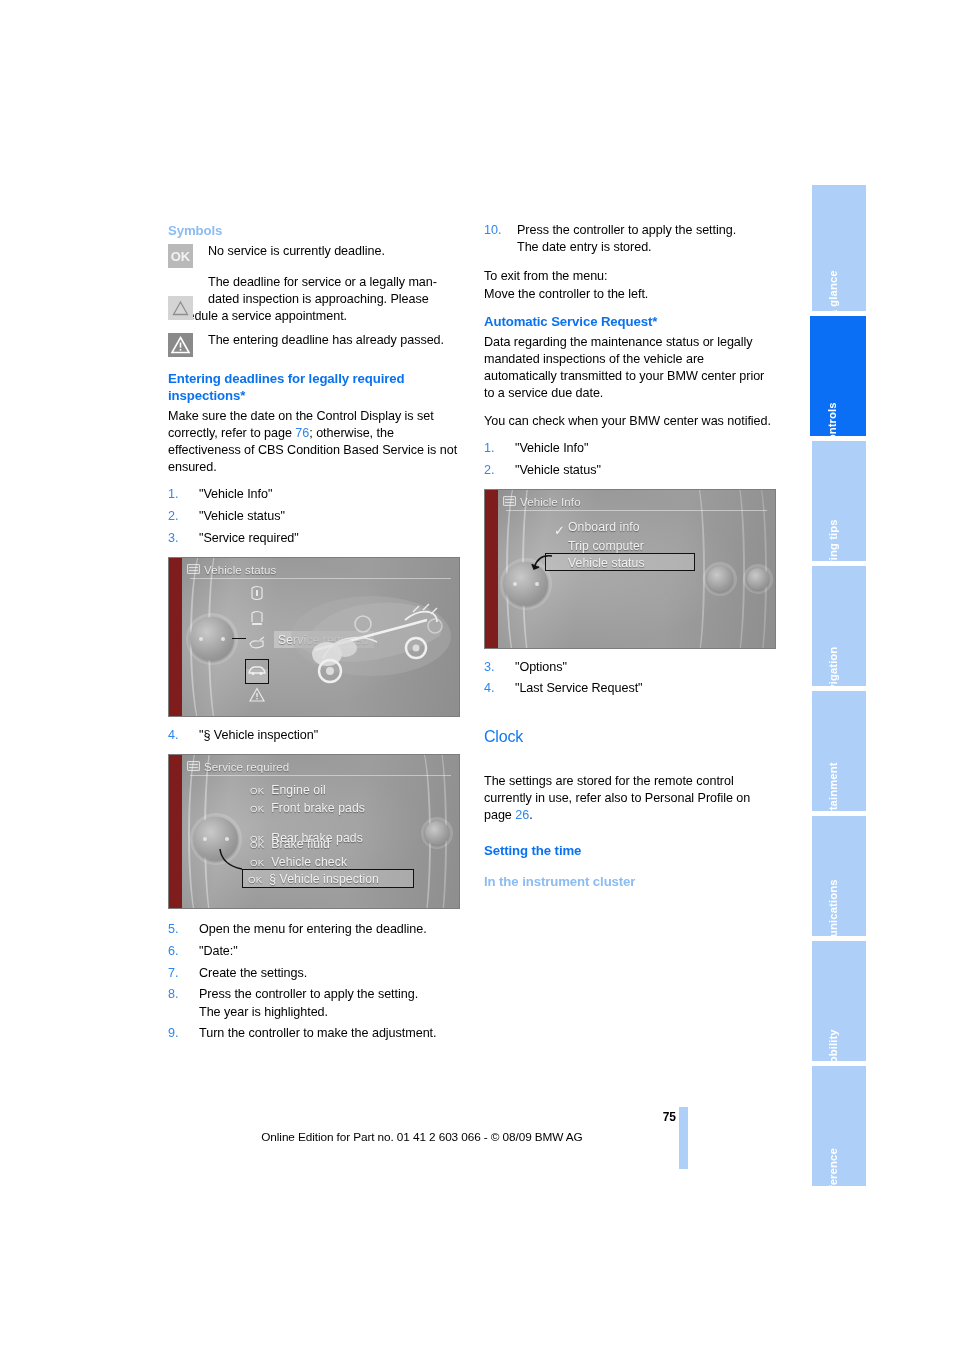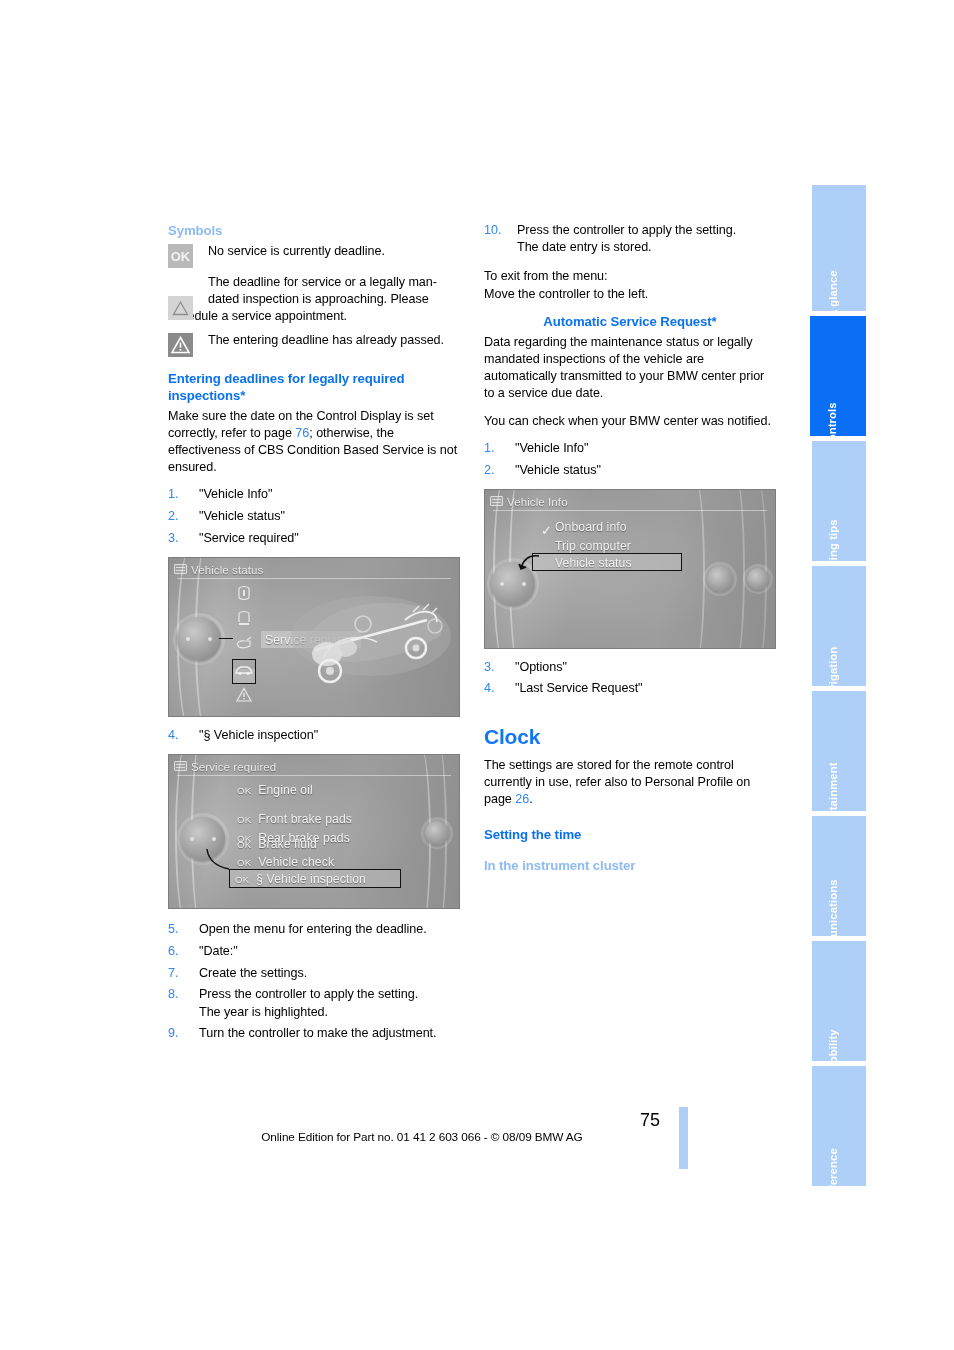--- a/index.html
+++ b/index.html
@@ -45,24 +45,24 @@
   }
   h2.sub-blue {
     font-size: 13.2px;
     font-weight: bold;
     color: #0A72F0;
     margin: 0 0 4px 0;
     line-height: 17px;
     letter-spacing: -0.1px;
   }
   h1.chapter {
-    font-size: 21px;
-    font-weight: bold;
+    font-size: 16px;
+    font-weight: normal;
     color: #1177F5;
-    margin: 0 0 8px 0;
+    margin: 0 0 24px 0;
     line-height: 25px;
     letter-spacing: -0.2px;
   }
 
   p.body {
     margin: 0 0 10px 0;
     letter-spacing: -0.05px;
   }
 
   .pageref { color: #2E86F0; }
@@ -109,20 +109,21 @@
   ol.steps li .cont { display: block; }
 
   
   .idrive {
     position: relative;
     width: 292px;
     margin: 6px 0 12px 0;
     overflow: hidden;
     background: #7f1d1d;
     border: 1px solid #7d7d7d;
+    padding-left: 13px;
   }
   .idrive-inner {
     position: relative;
     width: 100%; height: 100%;
     background:
       radial-gradient(ellipse 120% 90% at 18% 50%, rgba(255,255,255,0.20), rgba(255,255,255,0) 58%),
       linear-gradient(100deg, #8f8f8f 0%, #a2a2a2 18%, #999999 33%, #9d9d9d 62%, #8e8e8e 100%);
   }
   .idrive-title {
     position: absolute;
@@ -257,22 +258,23 @@
     white-space: nowrap;
     text-align: left;
   }
   .tab-spacer { height: 5px; }
 
   
   .page-num {
     position: absolute;
     left: 640px; top: 1110px;
     width: 36px;
-    font-size: 18px;
-    font-weight: normal;
+    text-align: right;
+    font-size: 12px;
+    font-weight: bold;
     color: #000;
   }
   .footer-line {
     position: absolute;
     left: 168px; top: 1130px;
     width: 508px;
     text-align: center;
     font-size: 11.8px;
     color: #000;
     letter-spacing: -0.1px;
@@ -432,21 +434,21 @@
         <span class="swoosh" style="right:28px; top:-10px; width:22px; height:190px; border-left:none; border-right:2px solid rgba(255,255,255,0.34);"></span>
         <span class="swoosh" style="right:12px; top:-18px; width:20px; height:200px; border-left:none; border-right:2px solid rgba(255,255,255,0.28);"></span>
 
         <span class="knob" style="left:12px; top:62px;">
           <span class="dot l"></span>
           <span class="dot r"></span>
         </span>
         <span class="knob" style="right:10px; top:66px; width:24px; height:24px;"></span>
 
         <span class="menu-item" style="left:68px; top:27px;"><span class="ok-tag">OK</span>&nbsp; <span>Engine oil</span></span>
-        <span class="menu-item" style="left:68px; top:56px;"><span class="ok-tag">OK</span>&nbsp; <span>Front brake pads</span></span>
+        <span class="menu-item" style="left:68px; top:45px;"><span class="ok-tag">OK</span>&nbsp; <span>Front brake pads</span></span>
         <span class="menu-item" style="left:68px; top:63px;margin-top:12px;"><span class="ok-tag">OK</span>&nbsp; <span>Rear brake pads</span></span>
         <span class="menu-item" style="left:68px; top:81px;"><span class="ok-tag">OK</span>&nbsp; <span>Brake fluid</span></span>
         <span class="menu-item" style="left:68px; top:99px;"><span class="ok-tag">OK</span>&nbsp; <span>Vehicle check</span></span>
 
         <span class="hl-box" style="left:60px; top:114px; width:172px; height:19px;"></span>
         <span class="menu-item" style="left:66px; top:116px;"><span class="ok-tag">OK</span>&nbsp; <span>§ Vehicle inspection</span></span>
 
         <svg style="position:absolute; left:36px; top:92px;" width="34" height="30" viewBox="0 0 34 30">
           <path d="M2 2 Q4 18 24 22" stroke="#111" stroke-width="1.5" fill="none"></path>
         </svg>
@@ -464,21 +466,21 @@
 
   <div class="col col-right">
 
     <ol class="steps wide" style="margin-bottom:12px;">
       <li><span class="num wide">10.</span><span>Press the controller to apply the setting.</span><span class="cont">The date entry is stored.</span></li>
     </ol>
 
     <p class="body"><span>To exit from the menu:</span><br><span>Move the controller to the left.</span></p>
 
 
-    <h2 class="sub-blue" style="text-align:center;">Automatic Service Request*</h2>
+    <h2 class="sub-blue" style="">Automatic Service Request*</h2>
 
     <p class="body">Data regarding the maintenance status or legally mandated inspections of the vehicle are automatically transmitted to your BMW center prior to a service due date.</p>
     <p class="body">You can check when your BMW center was notified.</p>
 
     <ol class="steps">
       <li><span class="num">1.</span><span>"Vehicle Info"</span></li>
       <li><span class="num">2.</span><span>"Vehicle status"</span></li>
     </ol>
 
     <div class="idrive" style="height:160px;">

